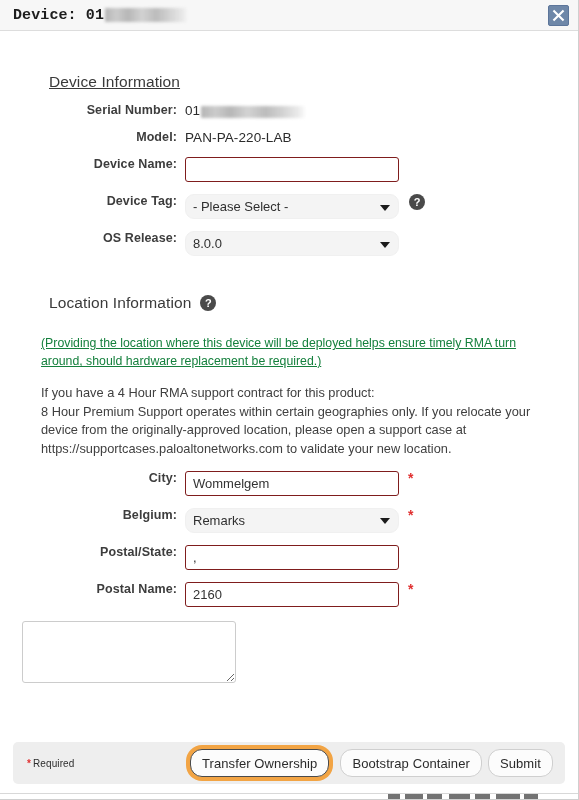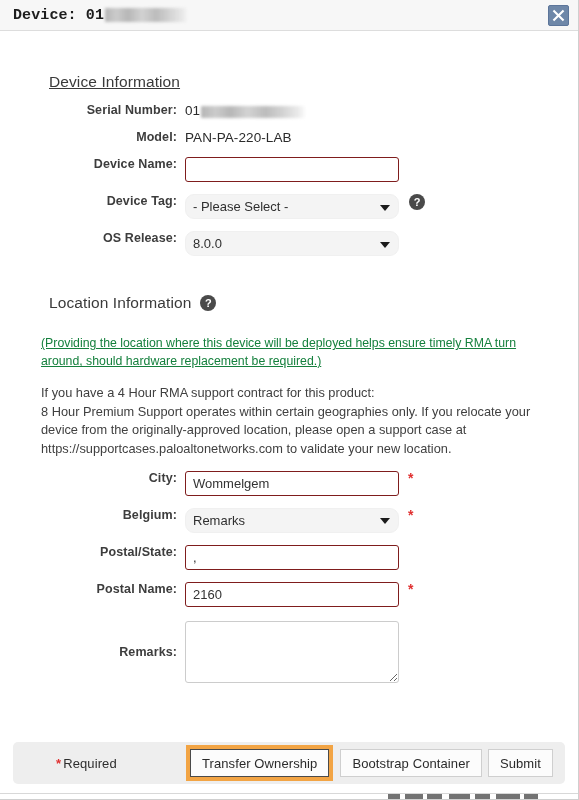--- a/index.html
+++ b/index.html
@@ -237,40 +237,39 @@
     left: 13px; right: 13px;
     top: 742px;
     height: 42px;
     background: #eeeeee;
     border-radius: 5px;
     display: flex;
     align-items: center;
     padding: 0 12px 0 14px;
   }
   .required-note {
-    font-size: 13px;
+    font-size: 10px;
     color: #2d2d2d;
     letter-spacing: 0.1px;
-    margin-left: 29px;
   }
   .required-note .star {
     color: #e03131;
     font-weight: bold;
     margin-right: 2px;
   }
   .footer-btns {
     margin-left: auto;
     display: flex;
     align-items: center;
     gap: 6px;
   }
   .btn {
     background: #fcfcfc;
     border: 1px solid #cfcfcf;
-    border-radius: 0;
+    border-radius: 12px;
     padding: 4px 11px;
     height: 28px;
     font-size: 13px;
     font-family: "Liberation Sans", sans-serif;
     color: #2b2b2b;
     cursor: pointer;
     white-space: nowrap;
     display: flex;
     align-items: center;
     letter-spacing: 0.1px;
@@ -401,21 +400,20 @@
         <input class="txt" type="text" value="," style="">
       </div>
 
       <div class="frow">
         <div class="flabel">Postal Name:</div>
         <input class="txt" type="text" value="2160" style="">
         <span class="req-star">*</span>
       </div>
 
       <div class="frow remarks">
-        <div class="flabel">Remarks:</div>
         <textarea class="ta" style=""></textarea>
       </div>
 
     </div>
   </div>
 
   <div class="modal-footer">
     <div class="required-note">
       <span class="star">*</span><span>Required</span>
     </div>

